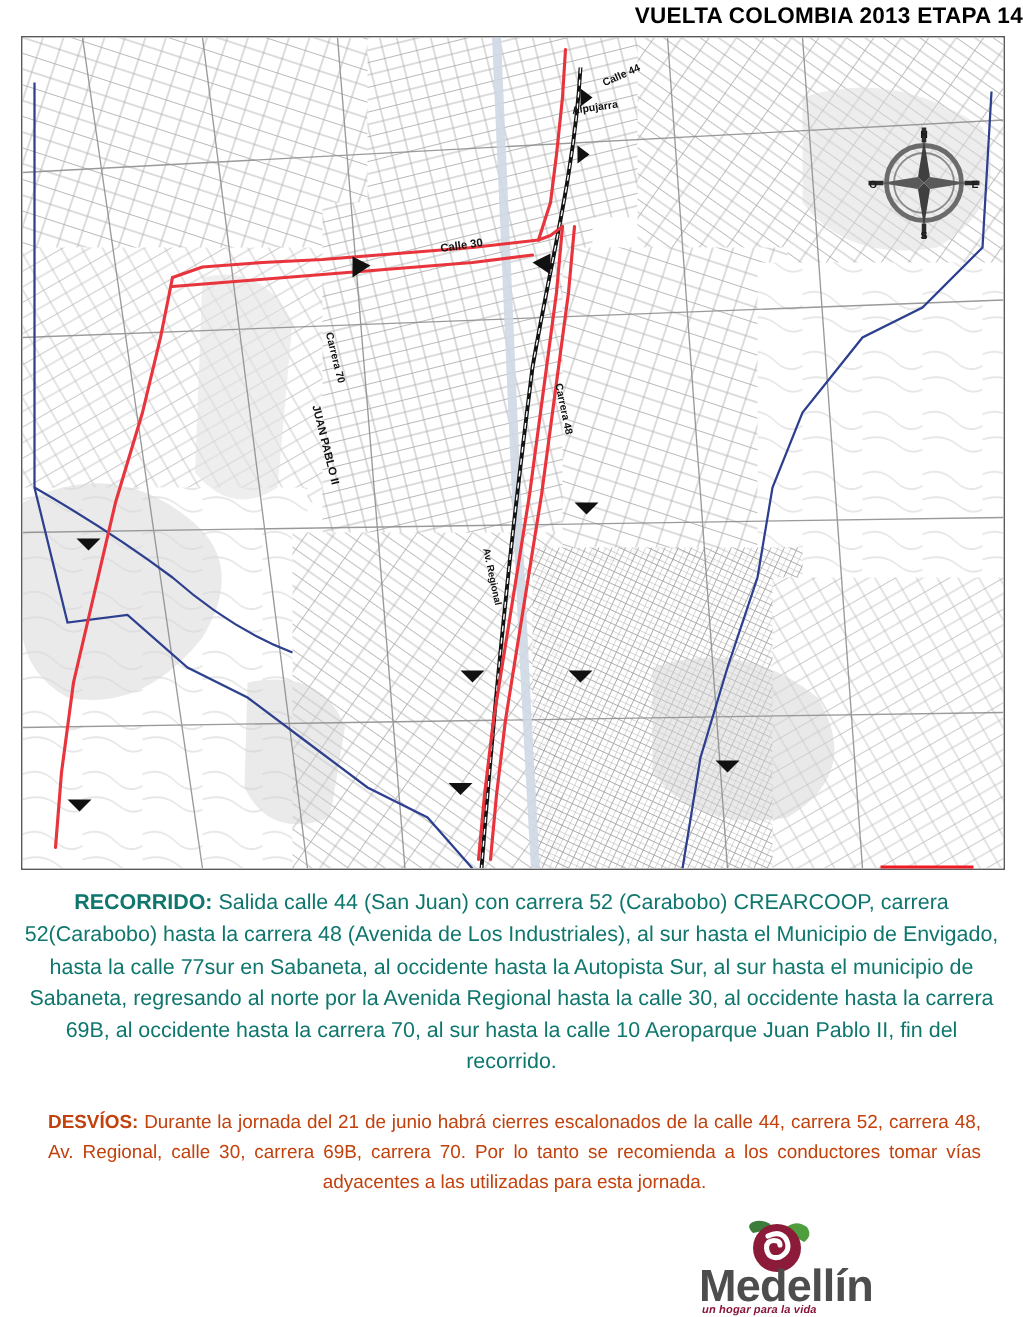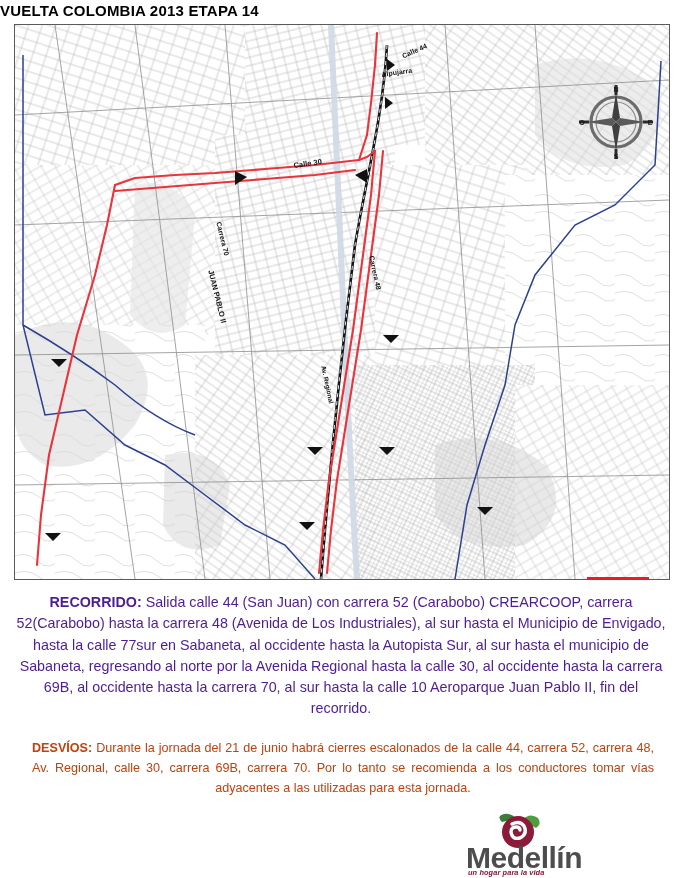--- a/index.html
+++ b/index.html
@@ -7,21 +7,21 @@
     width:682px;height:878px;
     background:#ffffff;
     font-family:"Liberation Sans", sans-serif;
     color:#000;
     overflow:hidden;
     position:relative;
   }
   
   .title{
     position:absolute;left:0;top:2px;width:682px;
-    text-align:left;
+    text-align:right;
     font-size:15px;font-weight:bold;
     letter-spacing:.2px;
     line-height:18px;
   }
   
   .map-frame{
     position:absolute;left:14px;top:24px;
     width:654px;height:554px;
     border:1px solid #5a5a5a;
     background:#fdfdfd;
@@ -48,21 +48,21 @@
   .legend-label{font-size:11px;font-weight:bold;letter-spacing:.3px;}
   .legend-swatch{
     width:62px;height:11px;background:#ef1b24;
     border-bottom:2px solid #111;
   }
   
   .body-text{
     position:absolute;left:16px;width:650px;
     font-size:14.3px;line-height:21.3px;
     text-align:center;
-    color:#4c1d95;
+    color:#0f766e;
   }
   .block-recorrido{top:592px;}
   .block-recorrido .lead{font-weight:bold;}
   .block-desvios{
     position:absolute;left:32px;width:622px;top:738px;
     font-size:12.6px;line-height:20px;
     text-align:justify;text-align-last:center;
     color:#c2410c;
   }
   .block-desvios .lead{font-weight:bold;}

